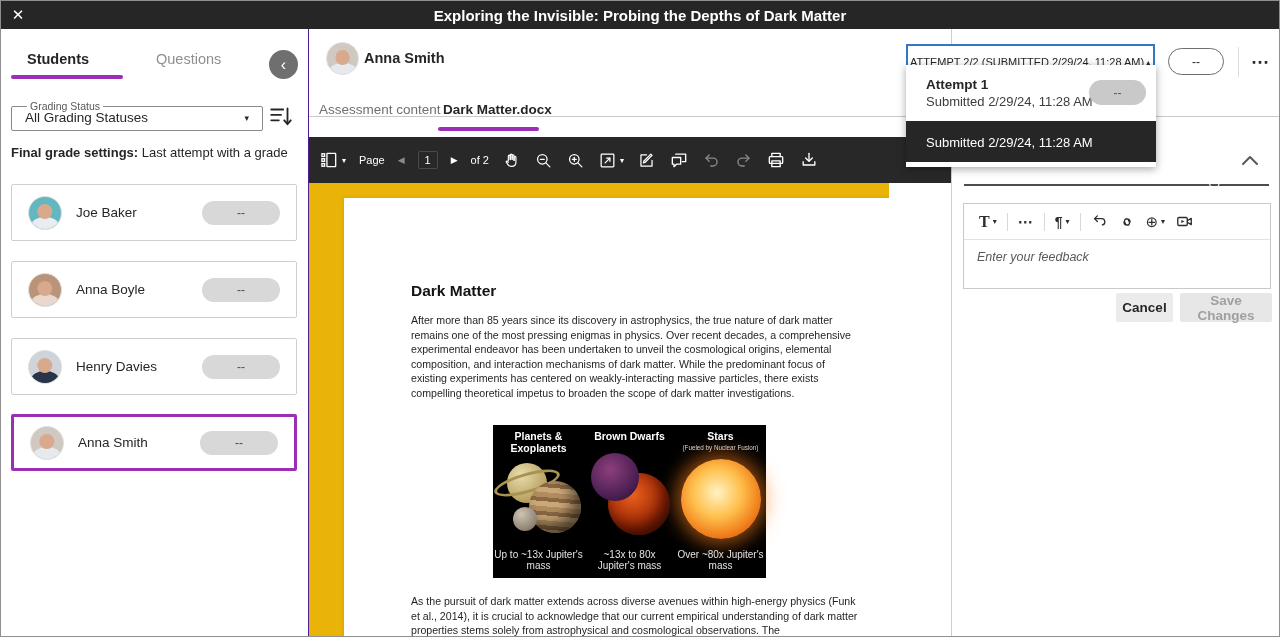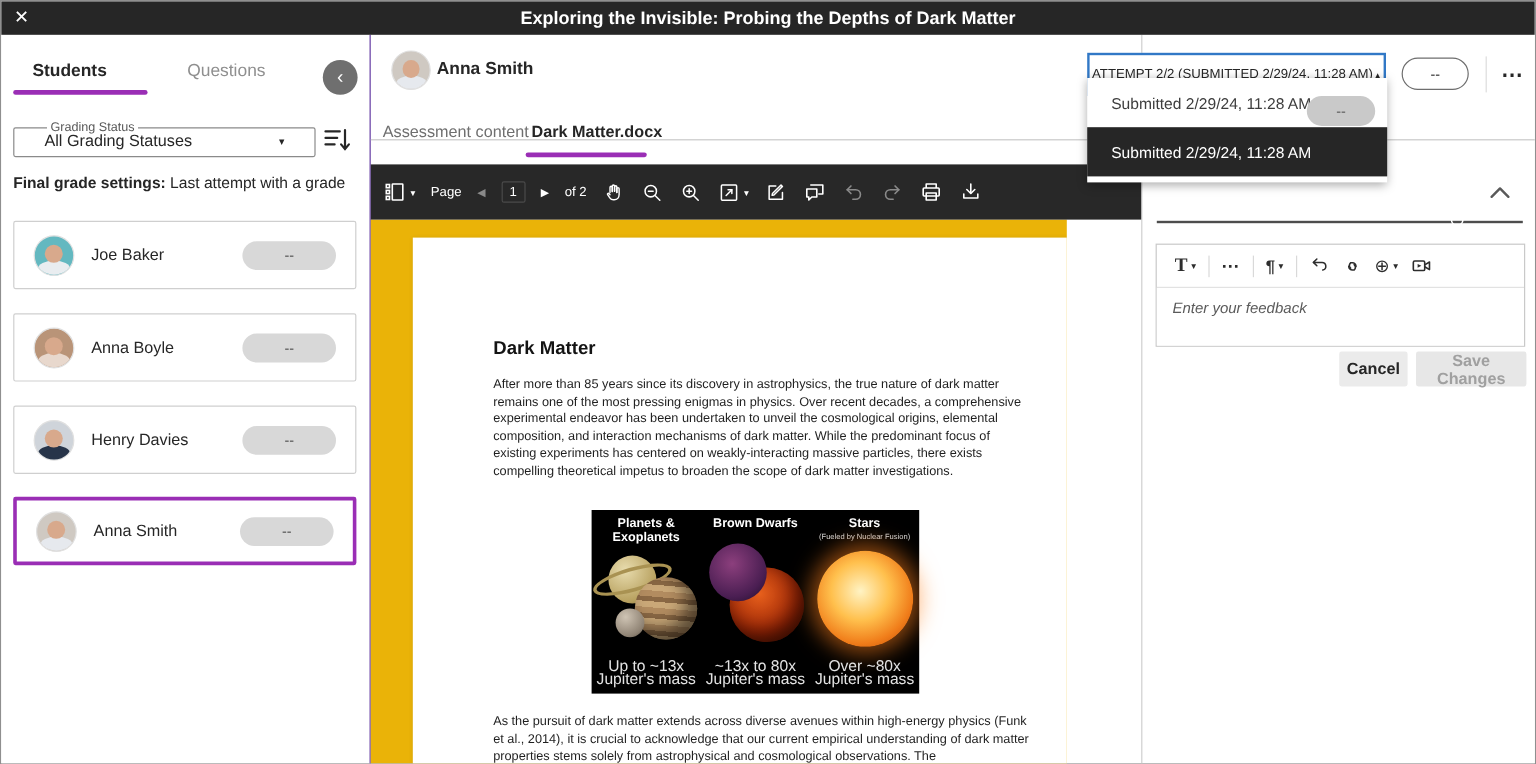--- a/index.html
+++ b/index.html
@@ -14,21 +14,21 @@
 
   
   .sidebar { position:absolute; left:0; top:28px; width:308px; height:609px; background:#fff; border-right:1px solid #4c1d95; }
   .side-tabs { position:relative; height:56px; }
   .side-tab { position:absolute; top:22px; font-size:14.5px; }
   .side-tab.students { left:26px; font-weight:700; color:#262626; }
   .side-tab.questions { left:155px; color:#8f8f8f; }
   .side-tab-underline { position:absolute; left:10px; top:46px; width:112px; height:4px; background:var(--accent); border-radius:2px; }
   .collapse-btn { position:absolute; left:268px; top:21px; width:29px; height:29px; border-radius:50%; background:#6f6f6f; color:#fff; border:none; font-size:16px; line-height:27px; text-align:center; cursor:pointer; }
 
-  .grading-fieldset { position:absolute; left:10px; top:71px; width:252px; height:31px; border:1px solid #8a8a8a; border-radius:2px; padding:0 25px; }
+  .grading-fieldset { position:absolute; left:10px; top:71px; width:252px; height:31px; border:1px solid #8a8a8a; border-radius:2px; padding:0 13px; }
   .grading-fieldset legend { font-size:10.5px; color:#595959; padding:0 3px; margin-left:2px; }
   .grading-value { display:flex; justify-content:space-between; align-items:center; font-size:13.5px; color:#262626; margin-top:-2px; cursor:pointer; }
   .grading-value .caret { font-size:9px; color:#262626; }
   .sort-btn { position:absolute; left:266px; top:74px; width:28px; height:28px; background:none; border:none; cursor:pointer; }
 
   .final-grade { position:absolute; left:10px; top:116px; font-size:13px; color:#262626; }
   .final-grade b { font-weight:700; }
 
   .student-card { position:absolute; left:10px; width:286px; height:57px; background:#fff; border:1px solid #cfcfcf; border-radius:2px; display:flex; align-items:center; padding:0 16px; cursor:pointer; }
   .student-card.selected { border:3px solid var(--accent); }
@@ -71,21 +71,21 @@
   .doc-title { position:absolute; left:67px; top:84px; font-size:15.5px; font-weight:700; color:#141414; }
   .doc-p { position:absolute; left:67px; width:450px; font-size:10.6px; line-height:14.6px; color:#1f1f1f; }
   .doc-p.p1 { top:115px; }
   .doc-p.p2 { top:396px; }
 
   
   .figure { position:absolute; left:149px; top:227px; width:273px; height:153px; background:#000; display:flex; }
   .fig-col { flex:1; position:relative; text-align:center; padding-top:6px; }
   .fig-h { color:#fff; font-weight:700; font-size:10.5px; line-height:11.5px; }
   .fig-sub { color:#d8d8d8; font-size:6.3px; margin-top:1px; }
-  .fig-cap { position:absolute; bottom:7px; left:0; right:0; color:#e3e3e3; font-size:13px; line-height:10.3px; }
+  .fig-cap { position:absolute; bottom:7px; left:0; right:0; color:#e3e3e3; font-size:10px; line-height:10.3px; }
   .orb { position:absolute; border-radius:50%; }
   .saturn-wrap { position:absolute; left:4px; top:32px; width:60px; height:52px; }
   .saturn { position:absolute; left:10px; top:6px; width:40px; height:40px; background:radial-gradient(circle at 35% 30%, #e8dcae, #b7a05e 70%, #6f5c2e); border-radius:50%; }
   .ring { position:absolute; left:-4px; top:16px; width:68px; height:20px; border:3px solid #a99252; border-radius:50%; transform:rotate(-16deg); }
   .jupiter { left:36px; top:56px; width:52px; height:52px; background:repeating-linear-gradient(5deg, #caa878 0 5px, #8a6844 5px 9px, #b28c60 9px 14px); box-shadow:inset -8px -8px 14px rgba(0,0,0,.55); }
   .moon { left:20px; top:82px; width:24px; height:24px; background:radial-gradient(circle at 35% 30%, #cfc4b4, #8e8273 70%, #51493d); }
   .bdwarf1 { left:7px; top:28px; width:48px; height:48px; background:radial-gradient(circle at 40% 35%, #8c3f7d, #4a1e52 65%, #1d0c26); z-index:2; }
   .bdwarf2 { left:24px; top:48px; width:62px; height:62px; background:radial-gradient(circle at 40% 35%, #e8601c, #9c2505 60%, #4d0f00); z-index:1; box-shadow:inset -6px -8px 14px rgba(0,0,0,.5); }
   .star { left:50%; top:34px; margin-left:-40px; width:80px; height:80px; background:radial-gradient(circle at 45% 42%, #fff3c4, #ffc04d 38%, #f07d1a 68%, #b03c00); box-shadow:0 0 18px 6px rgba(255,130,30,.55); }
 
@@ -365,20 +365,21 @@
   <div class="vert-div"></div>
   <button class="dots-menu">⋯</button>
 
   <button class="attempt-select">
     <span>ATTEMPT 2/2 (SUBMITTED 2/29/24, 11:28 AM)</span>
     <span class="caret">▴</span>
   </button>
 
   <div class="attempt-dropdown">
     <div class="att-row">
+      <div class="t">Attempt 1</div>
       <div class="s">Submitted 2/29/24, 11:28 AM</div>
       <button class="att-pill">--</button>
     </div>
     <div class="att-row selected">
       <div class="s">Submitted 2/29/24, 11:28 AM</div>
     </div>
   </div>
 
   <button class="collapse-up">
     <svg width="20" height="14" viewBox="0 0 20 14">

